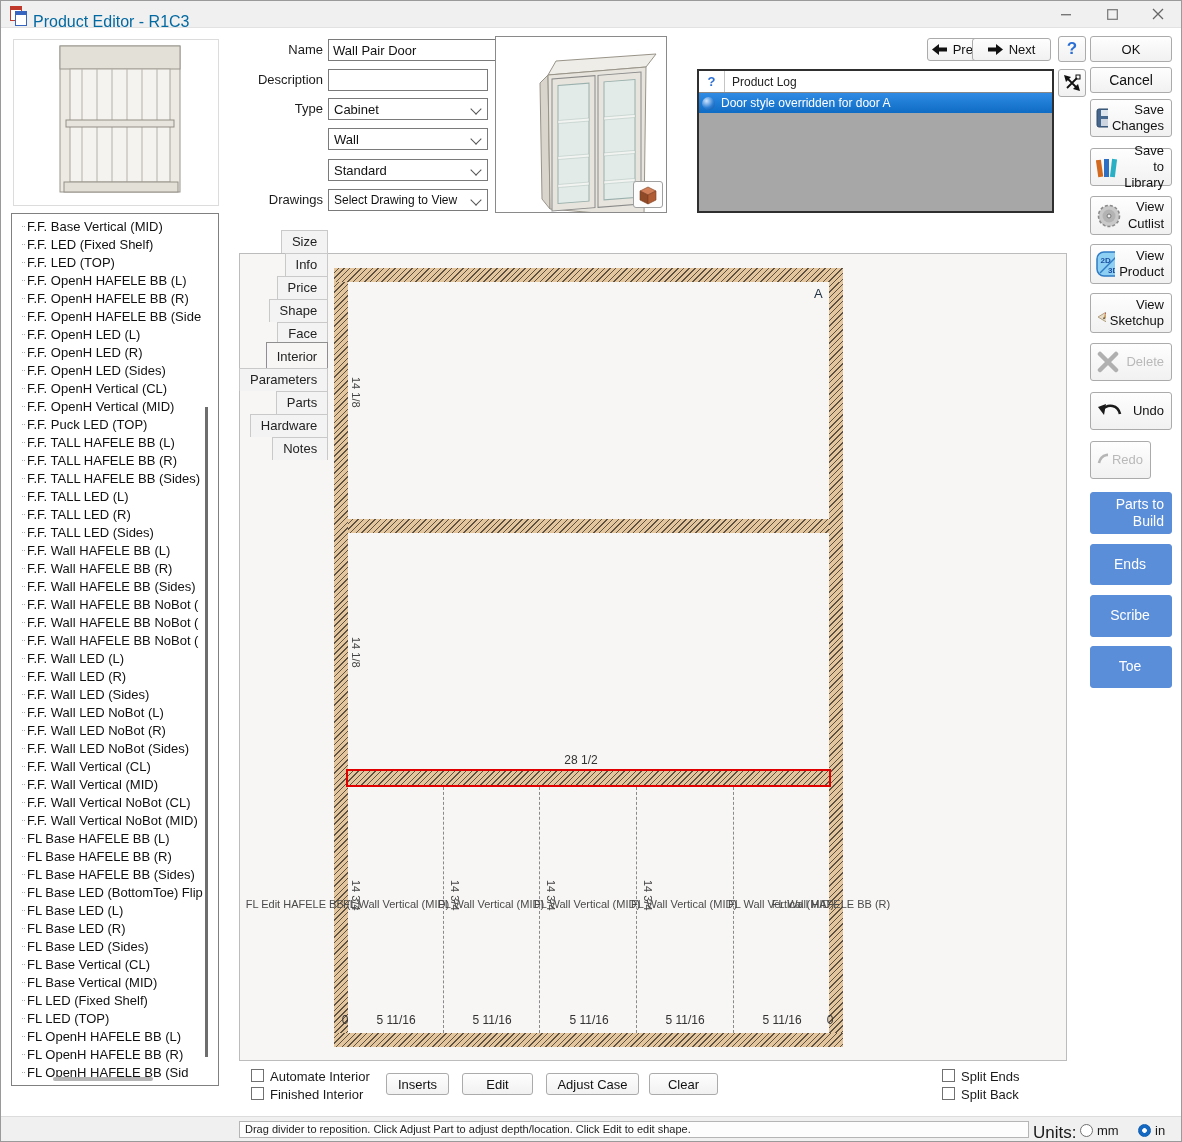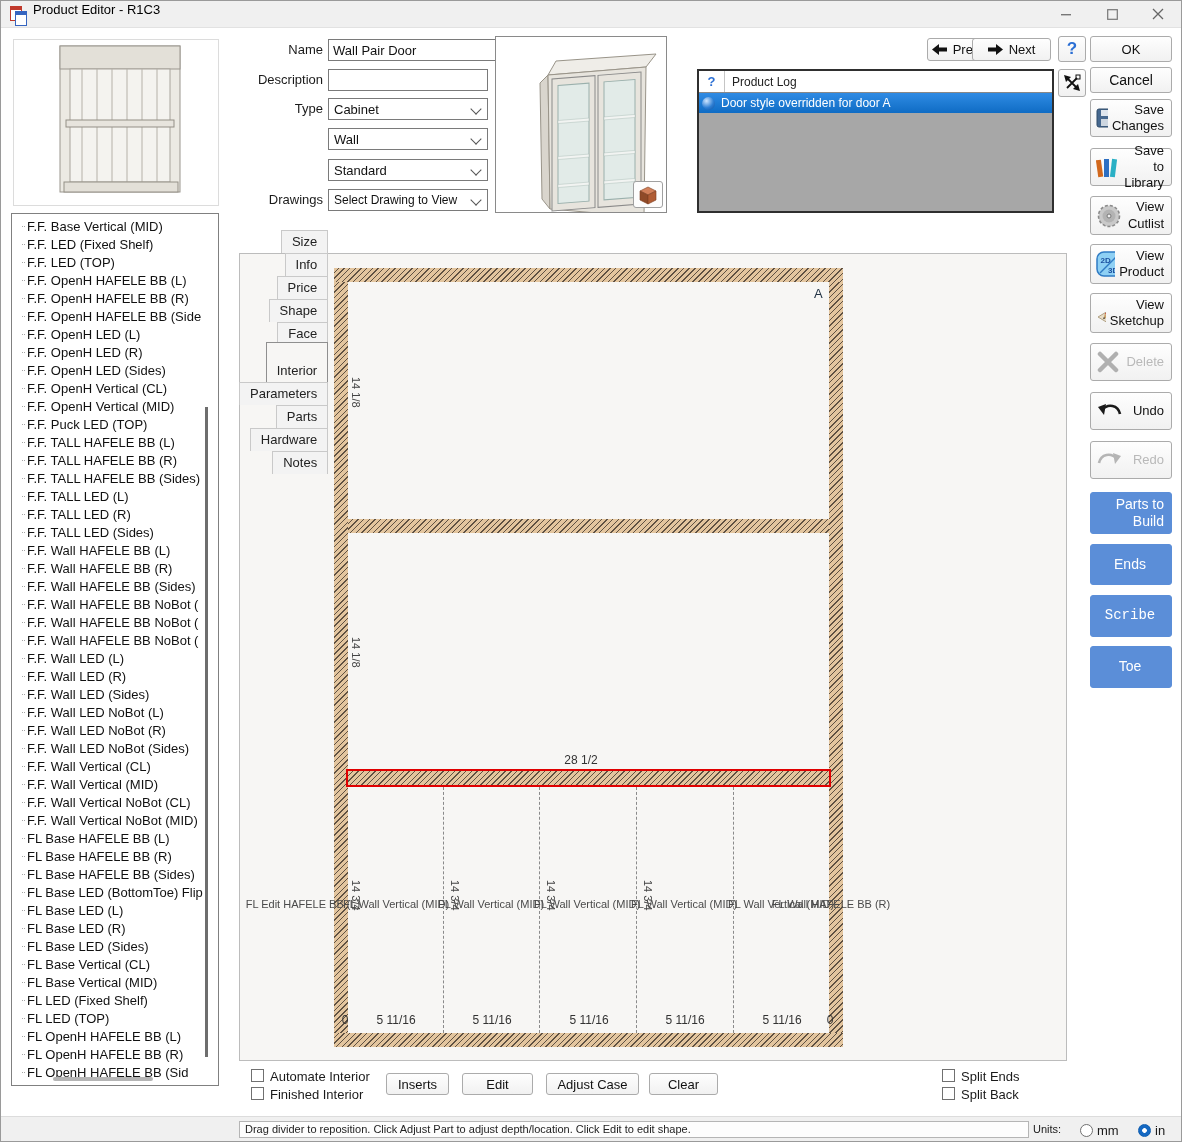--- a/index.html
+++ b/index.html
@@ -1,19 +1,19 @@
 <!DOCTYPE html>
 <html><head>
 <meta charset="utf-8">
 <style>
   html,body{margin:0;padding:0;background:#cfcfcf;font-family:"Liberation Sans",sans-serif;}
   #window{position:relative;width:1182px;height:1142px;background:#ffffff;border:1px solid #9a9a9a;box-sizing:border-box;overflow:hidden;}
   
   .titlebar{position:absolute;left:0;top:0;width:100%;height:26px;background:#f0f0f0;border-bottom:1px solid #e2e2e2;}
-  .titletext{position:absolute;left:32px;top:1px;font-size:13px;color:#000000;}
+  .titletext{position:absolute;left:32px;top:12px;font-size:16px;color:#0369a1;}
   .appicon{position:absolute;left:9px;top:5px;width:16px;height:16px;}
   .appicon .b{position:absolute;left:0;top:0;width:10px;height:10px;background:#fff;border:1px solid #c0392b;border-top:4px solid #c0392b;}
   .appicon .f{position:absolute;left:5px;top:5px;width:10px;height:10px;background:#fff;border:1px solid #3565c0;border-top:4px solid #3565c0;}
   .wbtn{position:absolute;top:0;width:46px;height:26px;display:flex;align-items:center;justify-content:center;color:#666;}
   
   .btn{position:absolute;background:linear-gradient(#fefefe,#f1f1f1);border:1px solid #ababab;border-radius:3px;font-size:13px;color:#111;display:flex;align-items:center;justify-content:center;box-sizing:border-box;cursor:default;}
   .sbtn{justify-content:flex-end;text-align:right;padding:0 7px 0 5px;gap:4px;}
   .sbtn .lbl{flex:1;text-align:right;line-height:1.25;}
   .sbtn.disabled{color:#b9b9b9;}
   .sbtn.blue{background:#5b8ed8;border-color:#5b8ed8;color:#fff;font-size:14px;justify-content:center;text-align:center;}
@@ -39,21 +39,21 @@
   
   #plog{position:absolute;left:696px;top:68px;width:357px;height:144px;border:2px solid #2f2f2f;box-sizing:border-box;background:#a7a7a7;}
   #plog .hdr{height:21px;background:#fff;border-bottom:1px solid #888;display:flex;align-items:center;position:relative;}
   #plog .hdr .q{width:25px;text-align:center;color:#2b6fd4;font-weight:bold;font-size:13px;border-right:1px solid #c5c5c5;height:100%;line-height:21px;}
   #plog .hdr .t{font-size:12px;color:#222;padding-left:7px;}
   #plog .rowsel{height:20px;background:linear-gradient(#2f8be4,#0f6cc4);color:#fff;font-size:12px;display:flex;align-items:center;gap:6px;padding-left:3px;}
   .sphere{width:13px;height:13px;border-radius:50%;background:radial-gradient(circle at 35% 30%,#cfe6ff,#4d9bе0 30%,#2f7fd4 55%,#0a4f9e);background:radial-gradient(circle at 35% 30%,#cfe6ff,#2f7fd4 55%,#0a4f9e);}
   
   #tabstrip{position:absolute;left:238px;top:229px;height:23px;display:flex;align-items:flex-end;z-index:2;flex-direction:column;}
   .tab{font-size:13px;color:#222;padding:3px 10px 4px 10px;background:#f3f3f3;border:1px solid #c9c9c9;border-bottom:none;margin-right:1px;height:15px;}
-  .tab.active{background:#f7f6f4;border:1px solid #8f8f8f;border-bottom:none;padding-top:20px;margin-top:-3px;position:relative;z-index:3;}
+  .tab.active{background:#f7f6f4;border:1px solid #8f8f8f;border-bottom:none;padding-top:6px;margin-top:-3px;position:relative;z-index:3;}
   #tabpage{position:absolute;left:238px;top:252px;width:828px;height:808px;background:#f7f6f4;border:1px solid #bcbcbc;box-sizing:border-box;z-index:1;}
   
   #drawing{position:absolute;left:333px;top:267px;width:509px;height:779px;z-index:2;}
   .hatch{position:absolute;background:repeating-linear-gradient(135deg,#e3c59e 0 3px,#5f5142 3px 4px);}
   .redshelf{border:2px solid #e00000;}
   .divider{position:absolute;width:0;border-left:1px dashed #8a8a8a;}
   .dim{position:absolute;font-size:12px;color:#333;white-space:nowrap;}
   .dimc{transform:translateX(-50%);}
   .dim-rot{position:absolute;font-size:11px;color:#444;white-space:nowrap;transform:rotate(90deg);transform-origin:0 0;}
   .plabel{position:absolute;font-size:11px;color:#4a4a4a;white-space:nowrap;transform:translateX(-50%);}
@@ -303,35 +303,35 @@
       </svg>
     <span class="lbl">Delete</span>
   </div>
   <div class="btn sbtn" style="left:1089px;top:391px;width:82px;height:38px;">
     <svg width="27" height="18">
         <path d="M6 8 C12 1 22 3 24 12" fill="none" stroke="#1a1a1a" stroke-width="2.7"></path>
         <polygon points="2,5 10,2 8,13" fill="#1a1a1a"></polygon>
       </svg>
     <span class="lbl">Undo</span>
   </div>
-  <div class="btn sbtn disabled" style="left:1089px;top:440px;width:82px;height:38px;">
+  <div class="btn sbtn disabled" style="left:1089px;top:440px;width:61px;height:38px;">
     <svg width="27" height="18">
         <path d="M21 8 C15 1 5 3 3 12" fill="none" stroke="#b5b5b5" stroke-width="2.7"></path>
         <polygon points="25,5 17,2 19,13" fill="#b5b5b5"></polygon>
       </svg>
     <span class="lbl">Redo</span>
   </div>
   <div class="btn sbtn blue" style="left:1089px;top:491px;width:82px;height:42px;">
       <span class="lbl" style="text-align:right;">Parts to Build</span>
     </div>
   <div class="btn sbtn blue" style="left:1089px;top:543px;width:82px;height:41px;">
       <span class="lbl" style="text-align:center;">Ends</span>
     </div>
   <div class="btn sbtn blue" style="left:1089px;top:594px;width:82px;height:42px;">
-      <span class="lbl" style="text-align:center;font-family:Liberation Mono, monospace;">Scribe</span>
+      <span class="lbl" style="text-align:center;">Scribe</span>
     </div>
   <div class="btn sbtn blue" style="left:1089px;top:645px;width:82px;height:42px;">
       <span class="lbl" style="text-align:center;">Toe</span>
     </div>
 
   <div id="tabstrip">
     <span class="tab">Size</span>
     <span class="tab">Info</span>
     <span class="tab">Price</span>
     <span class="tab">Shape</span>
@@ -415,20 +415,20 @@
   <div class="btn" style="left:648px;top:1072px;width:69px;height:22px;">
       <span>Clear</span>
     </div>
   <span class="cb" style="left:941px;top:1068px;"></span>
   <span class="cblbl" style="left:960px;top:1068px;">Split Ends</span>
   <span class="cb" style="left:941px;top:1086px;"></span>
   <span class="cblbl" style="left:960px;top:1086px;">Split Back</span>
 
   <div id="statusbar">
     <div id="statusmsg">Drag divider to reposition. Click Adjust Part to adjust depth/location. Click Edit to edit shape.</div>
-    <span class="cblbl" style="left:1032px;top:6px;font-size:11px;">Units:</span>
+    <span class="cblbl" style="left:1032px;top:6px;font-size:17px;">Units:</span>
     <span class="radio" style="left:1079px;top:7px;"></span>
     <span class="cblbl" style="left:1096px;top:6px;font-size:13px;">mm</span>
     <span class="radio sel" style="left:1137px;top:7px;"></span>
     <span class="cblbl" style="left:1154px;top:6px;font-size:13px;">in</span>
   </div>
 
 </div>
 
 </body></html>

